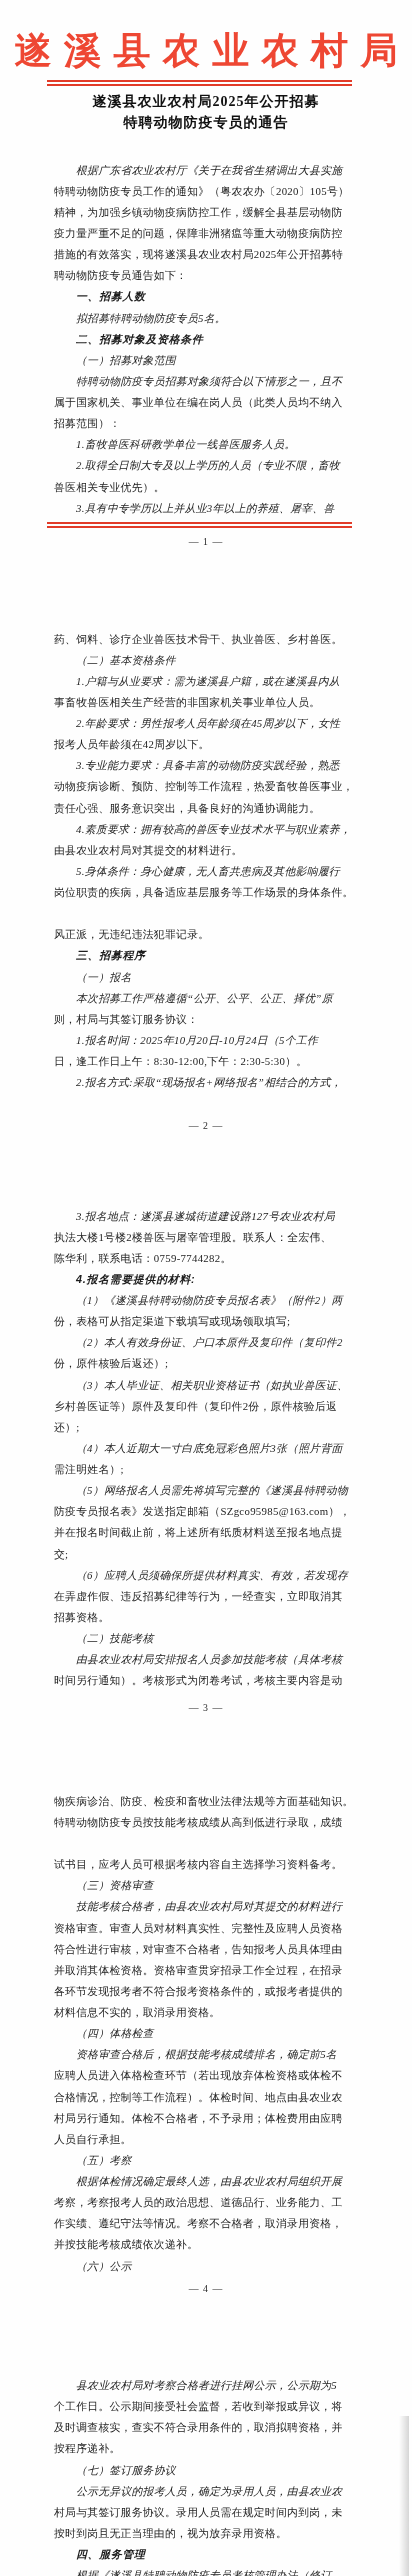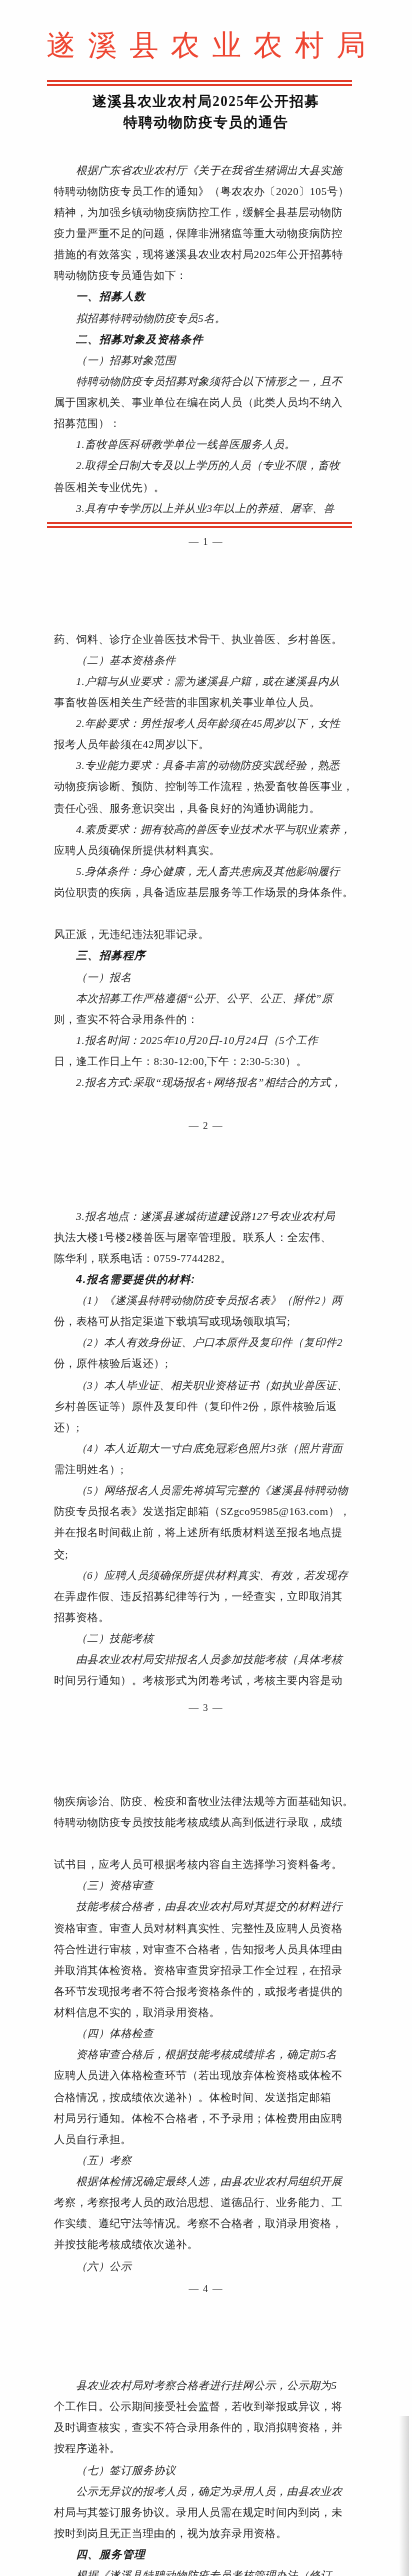--- a/index.html
+++ b/index.html
@@ -1,20 +1,20 @@
 <!DOCTYPE html>
 <html style="font-size:8.2px"><head>
 <meta charset="utf-8">
 <style>
   html,body{margin:0;padding:0;background:#ffffff;}
   .doc{position:relative;width:412px;height:3496px;background:#fefefe;overflow:hidden;
        font-family:"Liberation Serif","DejaVu Serif",serif;color:#1d1d1d;}
   
   .agency{position:absolute;top:26px;left:0;width:100%;text-align:center;
-          font-size:29px;font-weight:400;color:#ee4733;letter-spacing:12.4px;text-indent:12.4px;}
+          font-size:37px;font-weight:700;color:#ee4733;letter-spacing:12.4px;text-indent:12.4px;}
   .rule{position:absolute;left:47px;width:305px;height:1.5px;background:#e23b28;}
   .title{position:absolute;left:0;width:100%;text-align:center;font-size:14px;font-weight:700;
          letter-spacing:1px;color:#111;}
   
   .ln{position:absolute;left:54px;width:305px;height:21px;line-height:21px;
       font-size:10.8px;letter-spacing:0.3px;white-space:nowrap;}
   .ind{text-indent:22px;font-style:italic;}
   .hd{font-family:"Liberation Sans","DejaVu Sans",sans-serif;font-weight:700;letter-spacing:0.8px;}
   .pageno{position:absolute;left:0;width:100%;height:20.6px;line-height:20.6px;text-align:center;
           font-size:9.8px;letter-spacing:1px;color:#2a2a2a;}
@@ -57,28 +57,28 @@
   <div class="ln" style="top:629px">药、饲料、诊疗企业兽医技术骨干、执业兽医、乡村兽医。</div>
   <div class="ln ind" style="top:650px">（二）基本资格条件</div>
   <div class="ln ind" style="top:671px">1.户籍与从业要求：需为遂溪县户籍，或在遂溪县内从</div>
   <div class="ln" style="top:692px">事畜牧兽医相关生产经营的非国家机关事业单位人员。</div>
   <div class="ln ind" style="top:713px">2.年龄要求：男性报考人员年龄须在45周岁以下，女性</div>
   <div class="ln" style="top:734px">报考人员年龄须在42周岁以下。</div>
   <div class="ln ind" style="top:755px">3.专业能力要求：具备丰富的动物防疫实践经验，熟悉</div>
   <div class="ln" style="top:776px">动物疫病诊断、预防、控制等工作流程，热爱畜牧兽医事业，</div>
   <div class="ln" style="top:798px">责任心强、服务意识突出，具备良好的沟通协调能力。</div>
   <div class="ln ind" style="top:819px">4.素质要求：拥有较高的兽医专业技术水平与职业素养，</div>
-  <div class="ln" style="top:840px">应聘人员须确保所提供材料真实。</div>
+  <div class="ln" style="top:840px">由县农业农村局对其提交的材料进行。</div>
   <div class="ln ind" style="top:861px">5.身体条件：身心健康，无人畜共患病及其他影响履行</div>
   <div class="ln" style="top:882px">岗位职责的疾病，具备适应基层服务等工作场景的身体条件。</div>
   <div class="ln" style="top:924px">风正派，无违纪违法犯罪记录。</div>
   <div class="ln ind hd" style="top:945px">三、招募程序</div>
   <div class="ln ind" style="top:967px">（一）报名</div>
   <div class="ln ind" style="top:988px">本次招募工作严格遵循“公开、公平、公正、择优”原</div>
-  <div class="ln" style="top:1009px">则，查实不符合录用条件的：</div>
+  <div class="ln" style="top:1009px">则，村局与其签订服务协议：</div>
   <div class="ln ind" style="top:1030px">1.报名时间：2025年10月20日-10月24日（5个工作</div>
   <div class="ln" style="top:1051px">日，逢工作日上午：8:30-12:00,下午：2:30-5:30）。</div>
   <div class="ln ind" style="top:1072px">2.报名方式:采取“现场报名+网络报名”相结合的方式，</div>
   <div class="pageno" style="top:1116px">— 2 —</div>
 
   <div class="ln ind" style="top:1206px">3.报名地点：遂溪县遂城街道建设路127号农业农村局</div>
   <div class="ln" style="top:1227px">执法大楼1号楼2楼兽医与屠宰管理股。联系人：全宏伟、</div>
   <div class="ln" style="top:1248px">陈华利，联系电话：0759-7744282。</div>
   <div class="ln ind hd" style="top:1269px">4.报名需要提供的材料:</div>
   <div class="ln ind" style="top:1290px">（1）《遂溪县特聘动物防疫专员报名表》（附件2）两</div>
@@ -108,21 +108,21 @@
   <div class="ln ind" style="top:1875px">（三）资格审查</div>
   <div class="ln ind" style="top:1896px">技能考核合格者，由县农业农村局对其提交的材料进行</div>
   <div class="ln" style="top:1918px">资格审查。审查人员对材料真实性、完整性及应聘人员资格</div>
   <div class="ln" style="top:1939px">符合性进行审核，对审查不合格者，告知报考人员具体理由</div>
   <div class="ln" style="top:1960px">并取消其体检资格。资格审查贯穿招录工作全过程，在招录</div>
   <div class="ln" style="top:1981px">各环节发现报考者不符合报考资格条件的，或报考者提供的</div>
   <div class="ln" style="top:2002px">材料信息不实的，取消录用资格。</div>
   <div class="ln ind" style="top:2023px">（四）体格检查</div>
   <div class="ln ind" style="top:2044px">资格审查合格后，根据技能考核成绩排名，确定前5名</div>
   <div class="ln" style="top:2065px">应聘人员进入体格检查环节（若出现放弃体检资格或体检不</div>
-  <div class="ln" style="top:2087px">合格情况，按成绩依次递补）。体检时间、发送指定邮箱</div>
+  <div class="ln" style="top:2087px">合格情况，控制等工作流程）。体检时间、地点由县农业农</div>
   <div class="ln" style="top:2108px">村局另行通知。体检不合格者，不予录用；体检费用由应聘</div>
   <div class="ln" style="top:2129px">人员自行承担。</div>
   <div class="ln ind" style="top:2150px">（五）考察</div>
   <div class="ln ind" style="top:2171px">根据体检情况确定最终人选，由县农业农村局组织开展</div>
   <div class="ln" style="top:2213px">作实绩、遵纪守法等情况。考察不合格者，取消录用资格，</div>
   <div class="ln" style="top:2192px">考察，考察报考人员的政治思想、道德品行、业务能力、工</div>
   <div class="ln" style="top:2234px">并按技能考核成绩依次递补。</div>
   <div class="ln ind" style="top:2256px">（六）公示</div>
   <div class="pageno" style="top:2279px">— 4 —</div>
 

